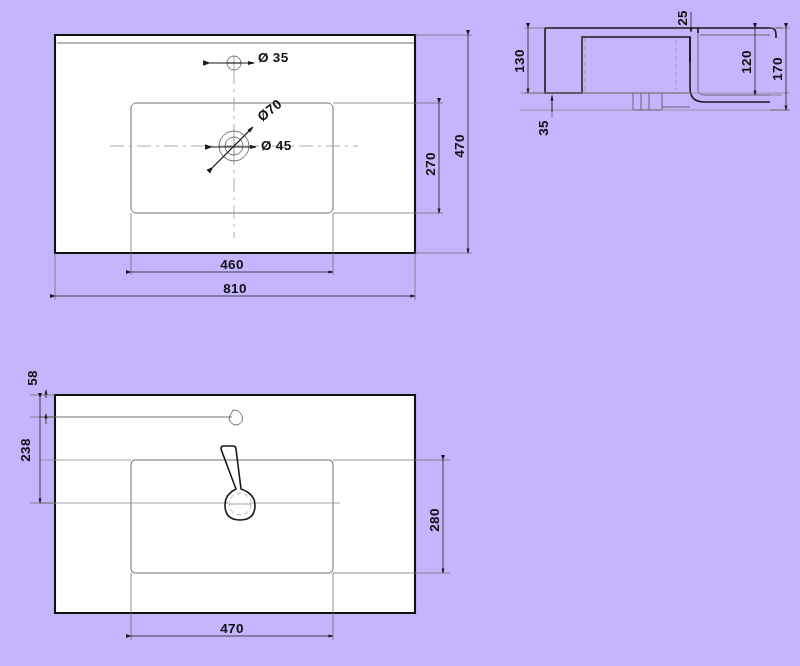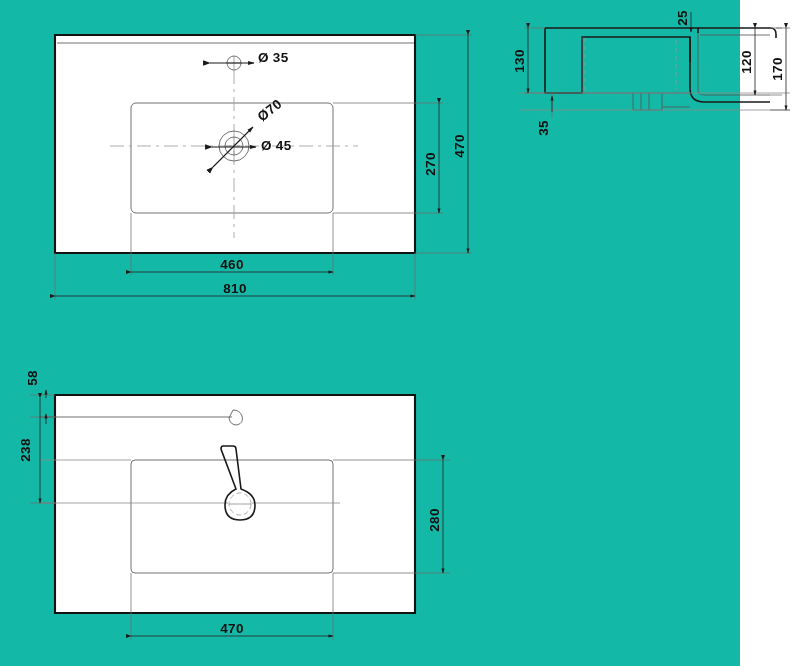--- a/index.html
+++ b/index.html
@@ -9,23 +9,23 @@
     background: #ffffff;
   }
   body {
     width: 800px;
     height: 666px;
     font-family: "Liberation Sans", sans-serif;
     overflow: hidden;
   }
   #drawing-root {
     position: relative;
-    width: 740px;
+    width: 800px;
     height: 666px;
-    background: #14b8a6;
+    background: #c4b5fd;
   }
   svg.drawing {
     display: block;
     width: 800px;
     height: 666px;
   }
   
   .outline {
     fill: none;
     stroke: #1a1a1a;

